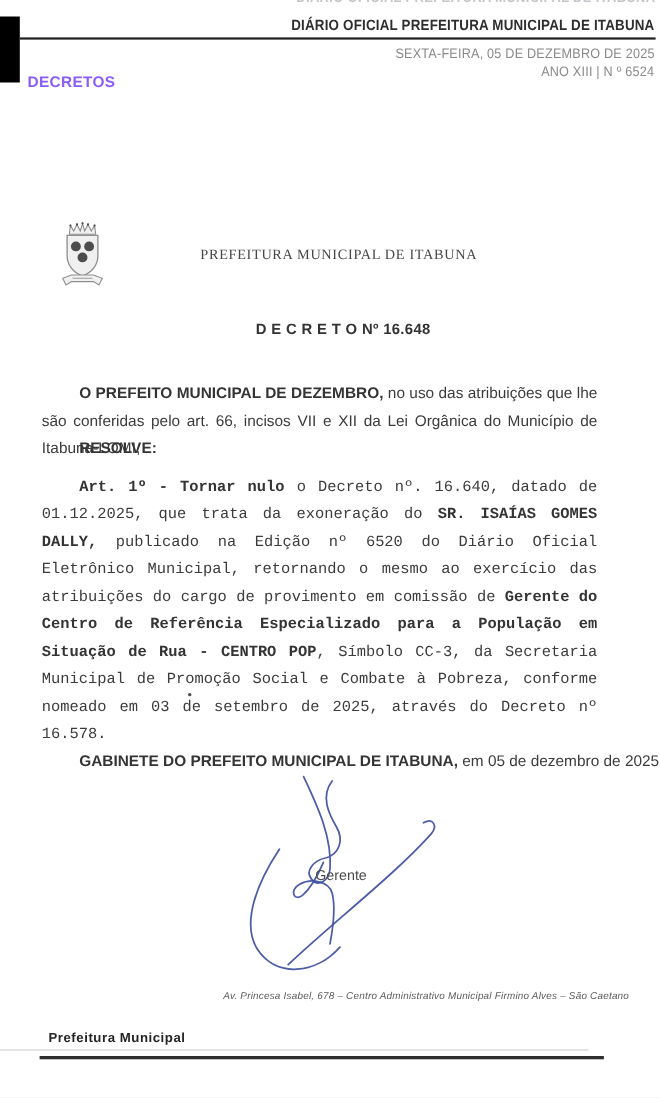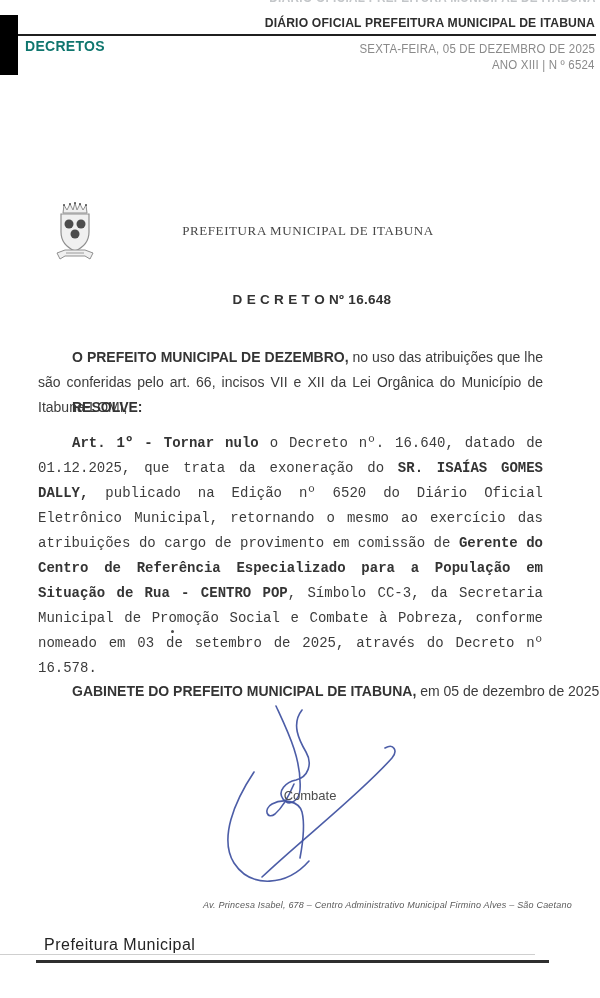--- a/index.html
+++ b/index.html
@@ -19,21 +19,21 @@
     position:absolute;top:15px;right:5px;font-size:13.5px;font-weight:bold;color:#2e2e2e;
     letter-spacing:.2px;transform:scaleX(.9);transform-origin:100% 50%;white-space:nowrap;
   }
   .masthead-rule{position:absolute;left:18px;right:4px;top:34px;height:2px;background:var(--rule-dark);}
   .masthead-date,.masthead-edition{
     position:absolute;right:5px;font-size:12.5px;color:var(--header-muted);
     transform:scaleX(.92);transform-origin:100% 50%;white-space:nowrap;letter-spacing:.2px;
   }
   .masthead-date{top:42px;}
   .masthead-edition{top:58px;}
-  .section-label{position:absolute;left:25px;top:38px;font-size:14px;font-weight:bold;color:#0f766e;letter-spacing:.3px;}
+  .section-label{position:absolute;left:25px;top:66px;font-size:14px;font-weight:bold;color:#8b5cf6;letter-spacing:.3px;}
 
   
   .coat{position:absolute;left:53px;top:199px;width:44px;height:66px;}
 
   .org-name{
     position:absolute;top:223px;left:16px;width:584px;text-align:center;
     font-size:13px;color:#474747;letter-spacing:.6px;font-family:Liberation Serif, serif;
   }
   .decree-title{
     position:absolute;top:292px;left:20px;width:584px;text-align:center;
@@ -60,21 +60,21 @@
   .gabinete b{color:#343434;}
 
   
   .signature-block{position:absolute;left:210px;top:698px;width:200px;height:192px;}
   .sig-svg{position:absolute;left:0;top:0;width:200px;height:192px;}
   .sig-svg path{fill:none;stroke:var(--signature-ink);stroke-width:1.6;stroke-linecap:round;opacity:.92;}
   .sig-name{position:absolute;top:73px;left:0;width:100%;text-align:center;font-size:13.5px;font-weight:bold;color:#3a3a3a;letter-spacing:.3px;}
   .sig-role{position:absolute;top:90px;left:0;width:100%;text-align:center;font-size:13px;color:#4c4c4c;}
 
   
-  .footer-org{position:absolute;left:44px;top:936px;font-size:16px;font-weight:normal;color:#242424;letter-spacing:.5px;text-align:center;}
+  .footer-org{position:absolute;left:44px;top:936px;font-size:12px;font-weight:bold;color:#242424;letter-spacing:.5px;text-align:center;}
   .footer-address{position:absolute;left:203px;top:900px;font-size:9px;font-style:italic;color:#5a5a5a;letter-spacing:.2px;}
   .footer-thin-rule{position:absolute;left:0;top:954px;width:535px;height:1px;background:#cfcfcf;}
   .footer-rule{position:absolute;left:36px;top:960px;width:513px;height:3px;background:#2f2f2f;}
 
   .coat svg .outline{stroke:#8f8f8f;fill:#f0f0f0;}
   .coat svg .dark{fill:#4d4d4d;}
 </style>
 </head>
 <body>
 
@@ -124,21 +124,21 @@
 
     <p class="gabinete"><b>GABINETE DO PREFEITO MUNICIPAL DE ITABUNA,</b><span> em 05 de dezembro de 2025.</span></p>
 
     <div class="signature-block">
       <svg class="sig-svg" viewBox="0 0 200 192" aria-hidden="true">
         <path d="M66,8 C78,34 92,62 90,92 C89,103 79,109 73,101 C67,93 76,84 86,82 C98,79 103,66 96,54 C89,42 81,26 92,12"></path>
         <path d="M84,86 C78,100 72,110 65,116 C57,122 53,111 62,106 C73,100 89,103 92,114 C95,126 93,144 90,160"></path>
         <path d="M44,74 C24,104 9,141 24,165 C41,191 77,188 99,163"></path>
         <path d="M52,179 C92,141 148,98 182,60 C188,53 184,45 175,50"></path>
       </svg>
-      <div class="sig-role">Combate</div>
+      <div class="sig-role">Gerente</div>
     </div>
 
   </main>
 
   <footer>
     <span class="footer-org">Prefeitura Municipal</span>
     <span class="footer-address">Av. Princesa Isabel, 678 – Centro Administrativo Municipal Firmino Alves – São Caetano</span>
     <div class="footer-thin-rule"></div>
     <div class="footer-rule"></div>
   </footer>

